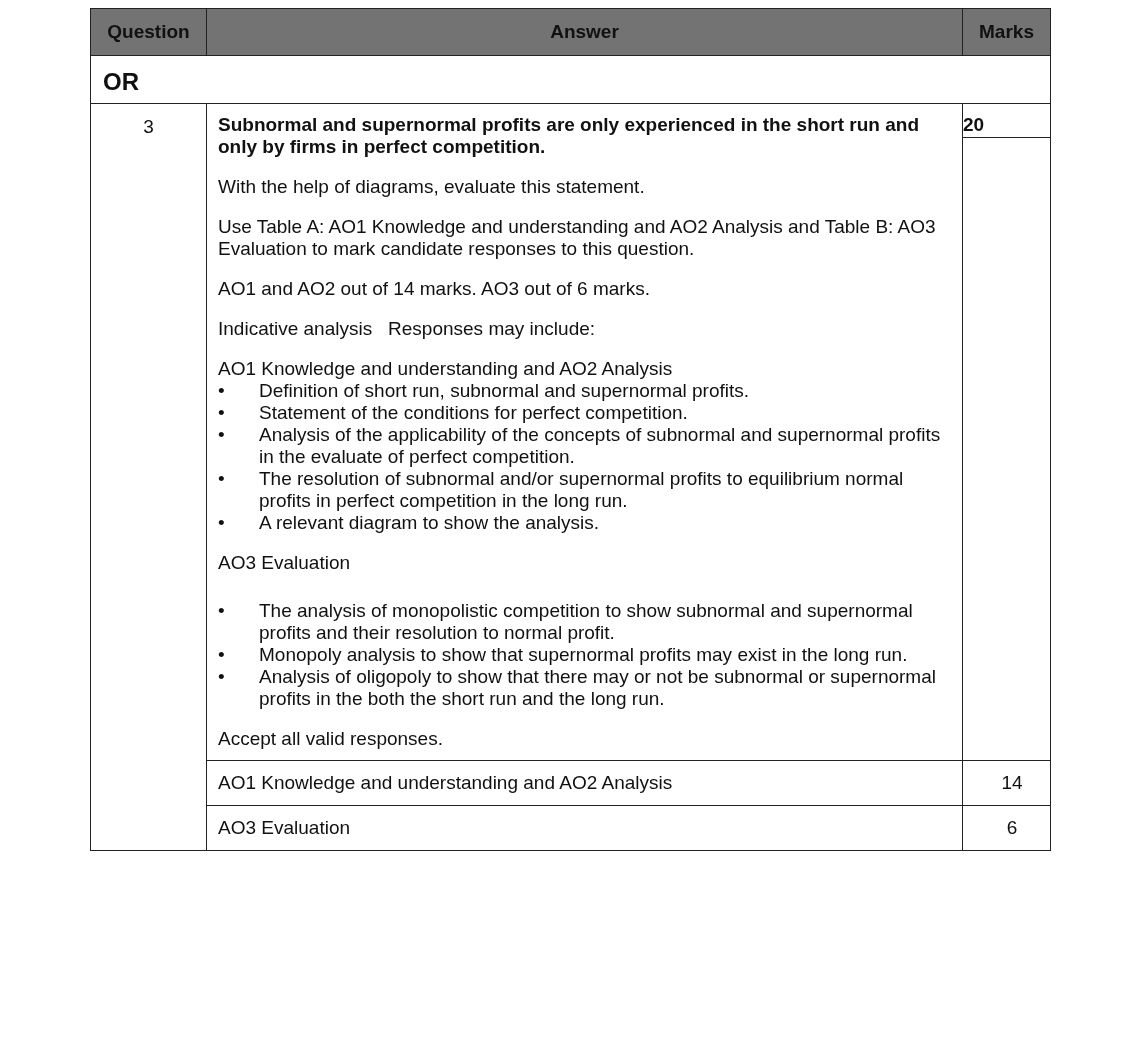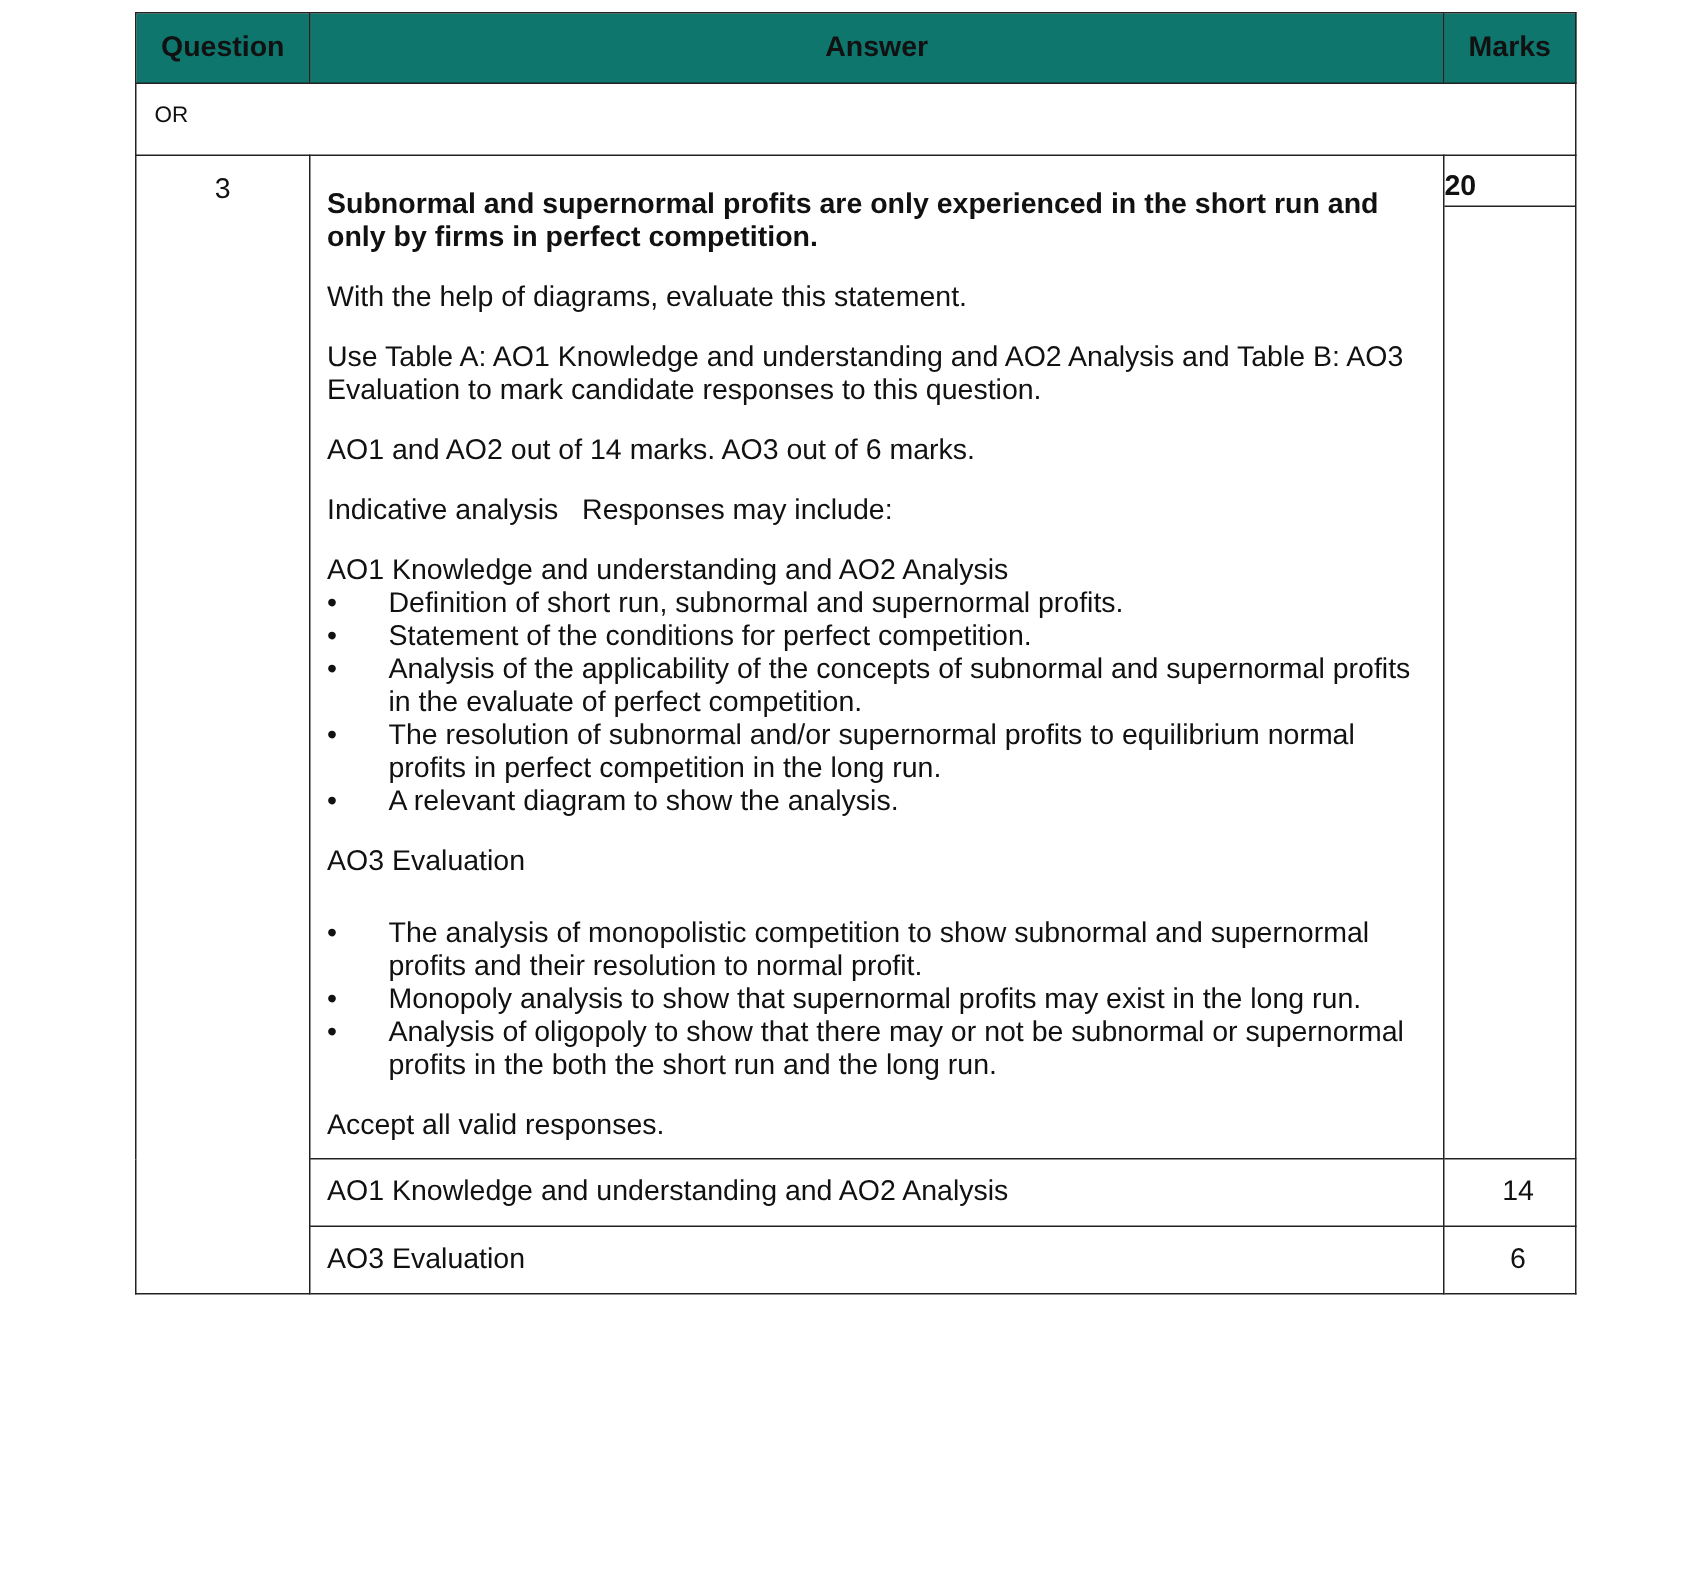--- a/index.html
+++ b/index.html
@@ -3,25 +3,25 @@
   <meta charset="utf-8">
   <style>
     html, body { margin: 0; padding: 0; background: #ffffff; }
     body { width: 1135px; height: 1048px; position: relative; font-family: "Liberation Sans", sans-serif; color: #111; }
     table.ms {
       position: absolute; left: 90px; top: 8px;
       width: 960px; border-collapse: collapse; table-layout: fixed;
     }
     table.ms td, table.ms th { border: 1.5px solid #222; padding: 0; vertical-align: top; }
     col.c1 { width: 116px; } col.c2 { width: 756px; } col.c3 { width: 88px; }
-    th { background: #0f766e; font-size: 19px; font-weight: bold; height: 46px; vertical-align: middle !important; text-align: center; }
-    td.or { font-weight: normal; font-size: 15px; padding: 12px 0 0 12px !important; height: 35px; }
+    th { background: #737373; font-size: 19px; font-weight: bold; height: 46px; vertical-align: middle !important; text-align: center; }
+    td.or { font-weight: bold; font-size: 24px; padding: 12px 0 0 12px !important; height: 35px; }
     td.qnum { text-align: center; font-size: 19px; padding-top: 12px !important; }
     td.answer { padding: 10px 11px 10px 11px !important; font-size: 19px; line-height: 22px; }
-    .stmt { font-weight: bold; margin-top: 12px; }
+    .stmt { font-weight: bold; }
     .para { margin-top: 18px; }
     .bold { font-weight: normal; }
     ul.b { list-style: none; margin: 0; padding: 0; }
     ul.b li { position: relative; padding-left: 41px; }
     ul.b li::before { content: "•"; position: absolute; left: 0; top: 0; font-size: 19px; }
     td.marks20 { padding: 0 !important; }
     .m20 { border-bottom: 1.5px solid #222; height: 34px; text-align: left; font-weight: bold; font-size: 19px; padding: 10px 8px 0 0; box-sizing: border-box; }
     td.sub { font-size: 19px; height: 44px; vertical-align: middle !important; padding-left: 11px !important; }
     td.subm { font-size: 19px; vertical-align: middle !important; padding-left: 11px !important; text-align: center; }
   </style>

